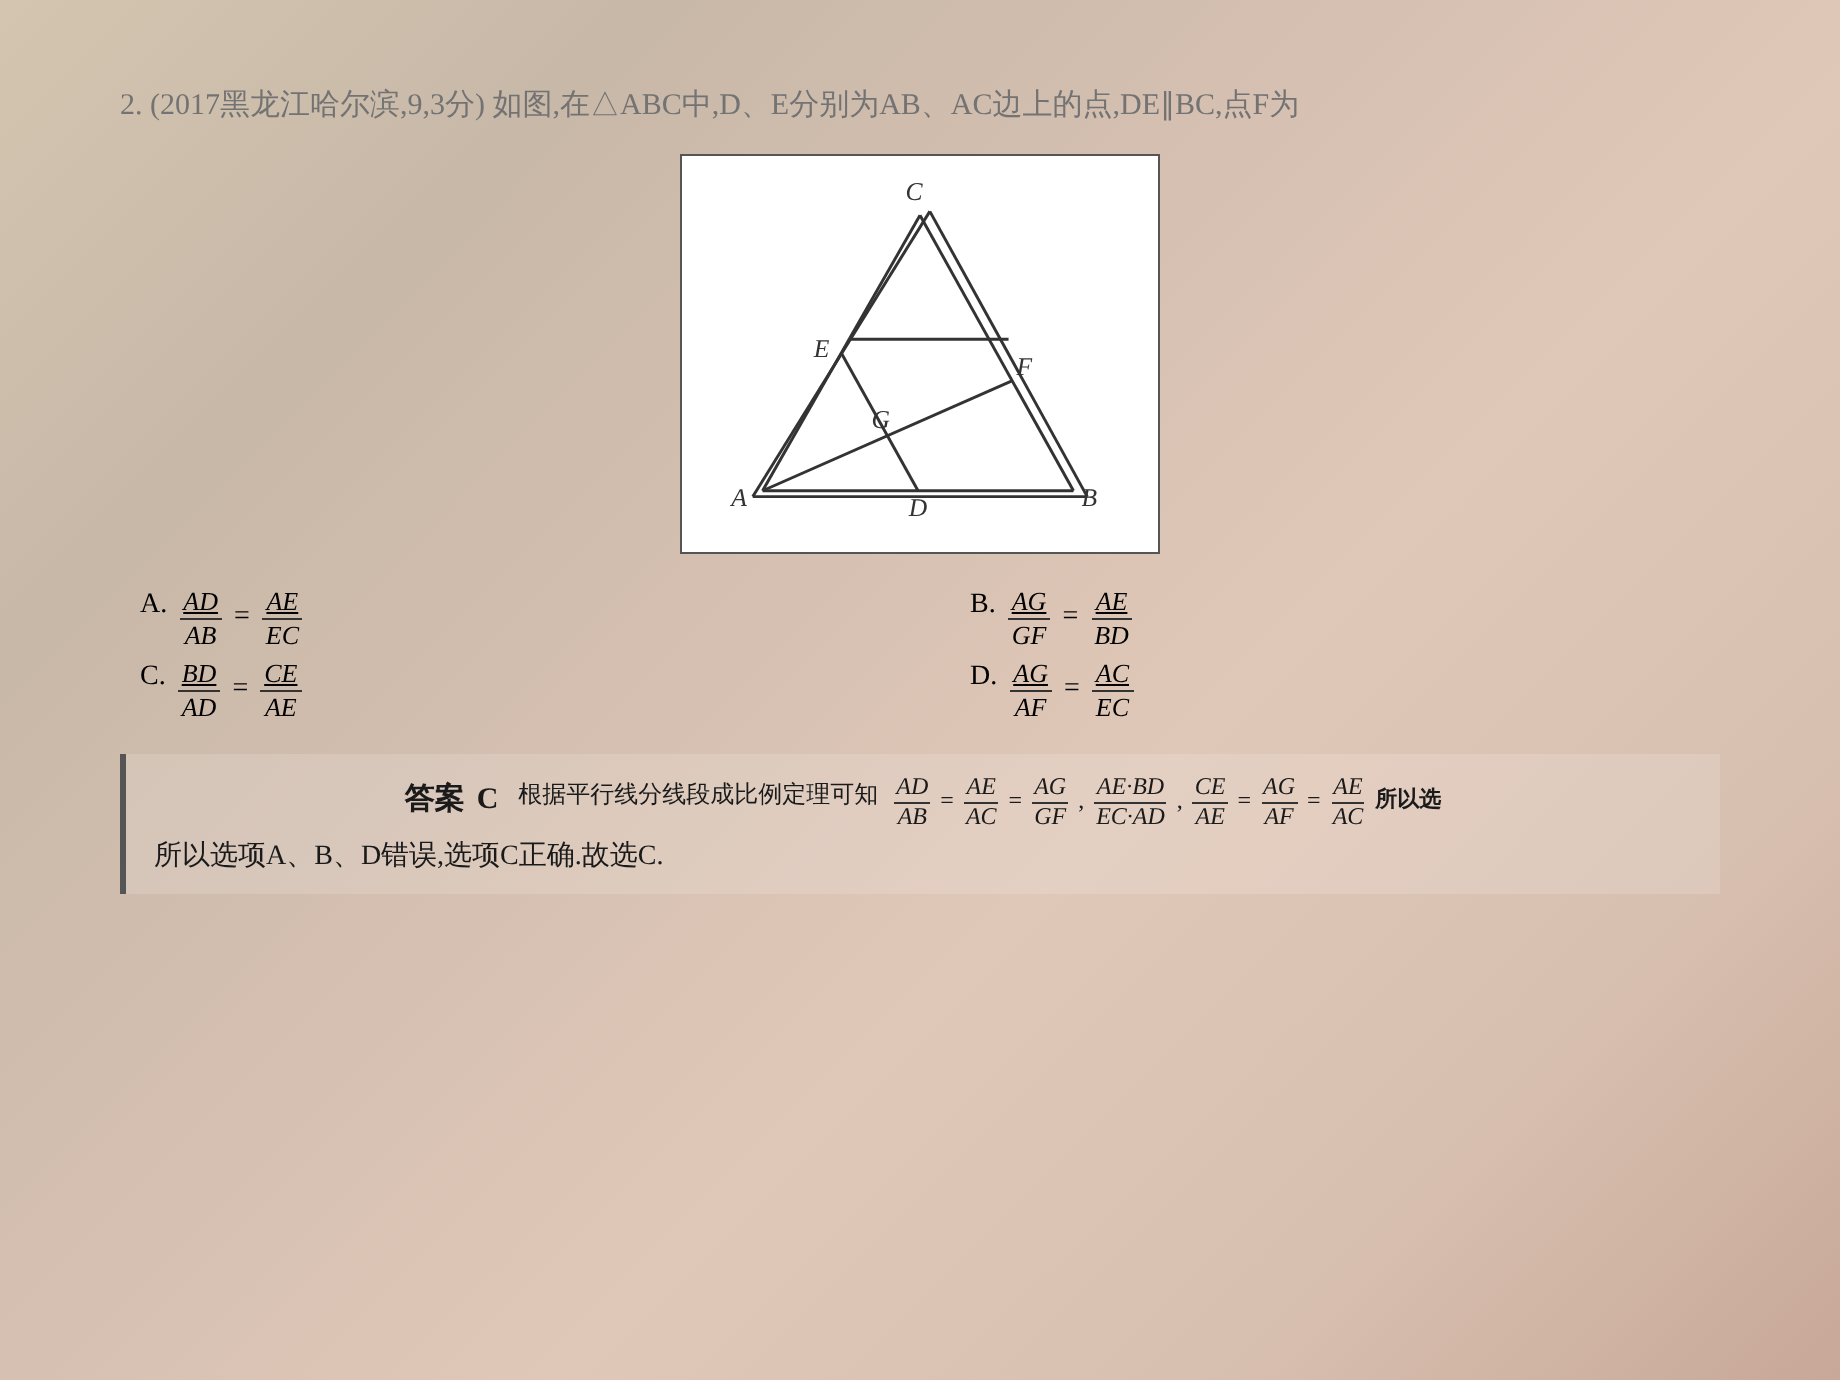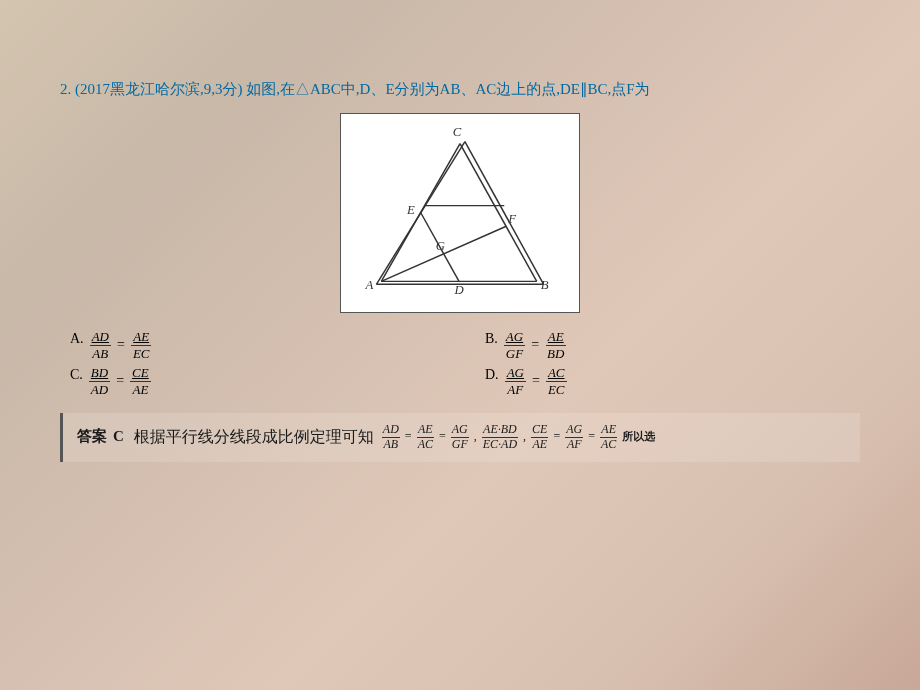--- a/index.html
+++ b/index.html
@@ -13,23 +13,22 @@
     }
 
     .page-content {
       padding: 40px 60px 30px 60px;
       position: relative;
     }
 
     .question-text {
       font-size: 15px;
       line-height: 1.8;
-      color: #0369a1;
+      color: #737373;
       margin-bottom: 8px;
-      margin-top: 36px;
     }
 
     .question-line1 {
       margin-bottom: 4px;
     }
 
     .question-line2 {
       margin-bottom: 16px;
     }
 
@@ -113,36 +112,37 @@
     }
 
     .answer-line {
       display: flex;
       align-items: flex-start;
       gap: 6px;
       flex-wrap: wrap;
       font-size: 14px;
       line-height: 1.8;
       color: #1a1a1a;
+      justify-content: center;
     }
 
     .answer-label {
       font-weight: bold;
       font-size: 15px;
       color: #1a1a1a;
     }
 
     .answer-letter {
       font-weight: bold;
       font-size: 15px;
       margin-right: 4px;
     }
 
     .answer-text-part {
-      font-size: 16px;
+      font-size: 12px;
     }
 
     .fraction-inline {
       display: inline-flex;
       flex-direction: column;
       align-items: center;
       font-size: 12px;
       line-height: 1.1;
       vertical-align: middle;
       margin: 0 2px;
@@ -313,15 +313,18 @@
             <span class="den">AF</span>
           </span>
         <span style="font-size:12px;">=</span>
         <span class="fraction-inline">
             <span class="num">AE</span>
             <span class="den">AC</span>
           </span>
         <span style="font-size:11px;font-weight:bold;">所以选</span>
       </span>
     </div>
+    <div class="answer-line2">
+      <span>所以选项A、B、D错误,选项C正确.故选C.</span>
+    </div>
   </div>
 
 </div>
 
 </body></html>

